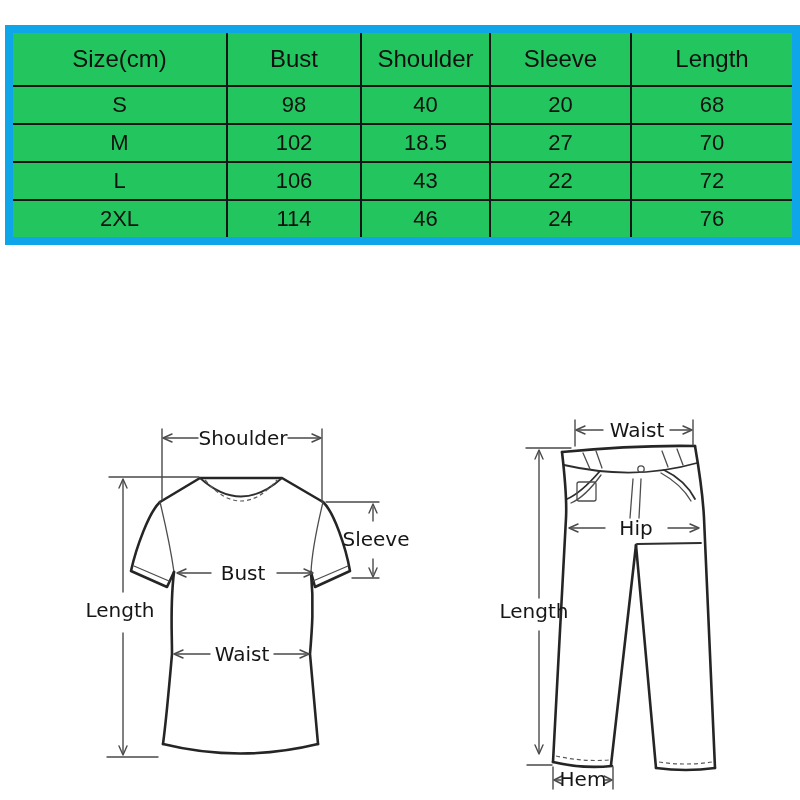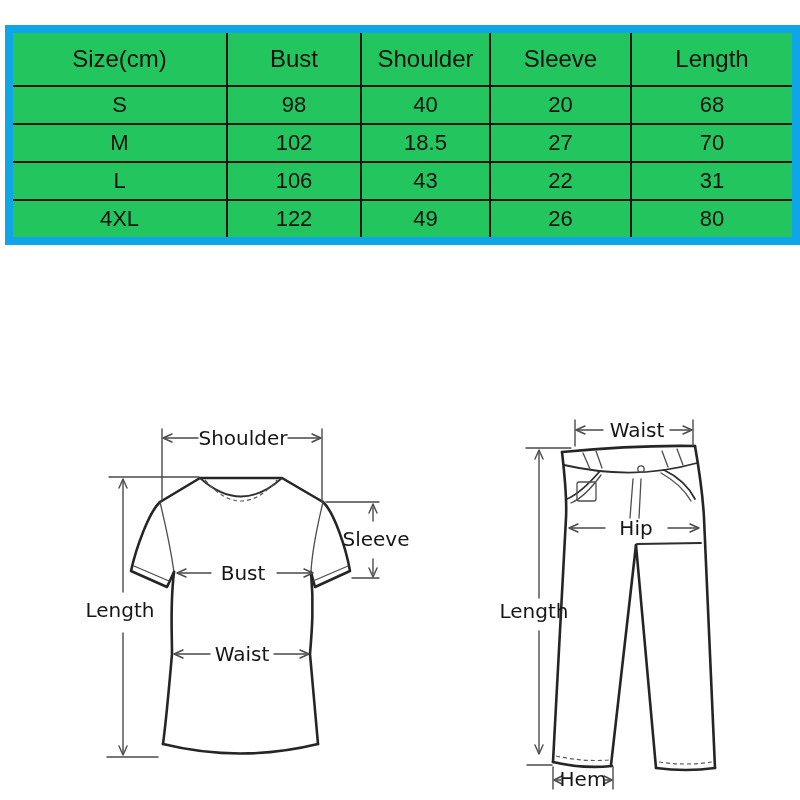--- a/index.html
+++ b/index.html
@@ -123,28 +123,28 @@
       <td>102</td>
       <td>18.5</td>
       <td>27</td>
       <td>70</td>
     </tr>
     <tr>
       <td>L</td>
       <td>106</td>
       <td>43</td>
       <td>22</td>
-      <td>31</td>
-    </tr>
-    <tr>
-      <td>4XL</td>
-      <td>122</td>
-      <td>49</td>
-      <td>26</td>
-      <td>80</td>
+      <td>72</td>
+    </tr>
+    <tr>
+      <td>2XL</td>
+      <td>114</td>
+      <td>46</td>
+      <td>24</td>
+      <td>76</td>
     </tr>
   </tbody>
 </table>
 
 <svg class="diagram-svg" viewBox="0 412 800 388" xmlns="http://www.w3.org/2000/svg">
 
   <g>
 
     <path class="g-thick" d="M160,502 L200,478 L282,478 L323,502"></path>
 

